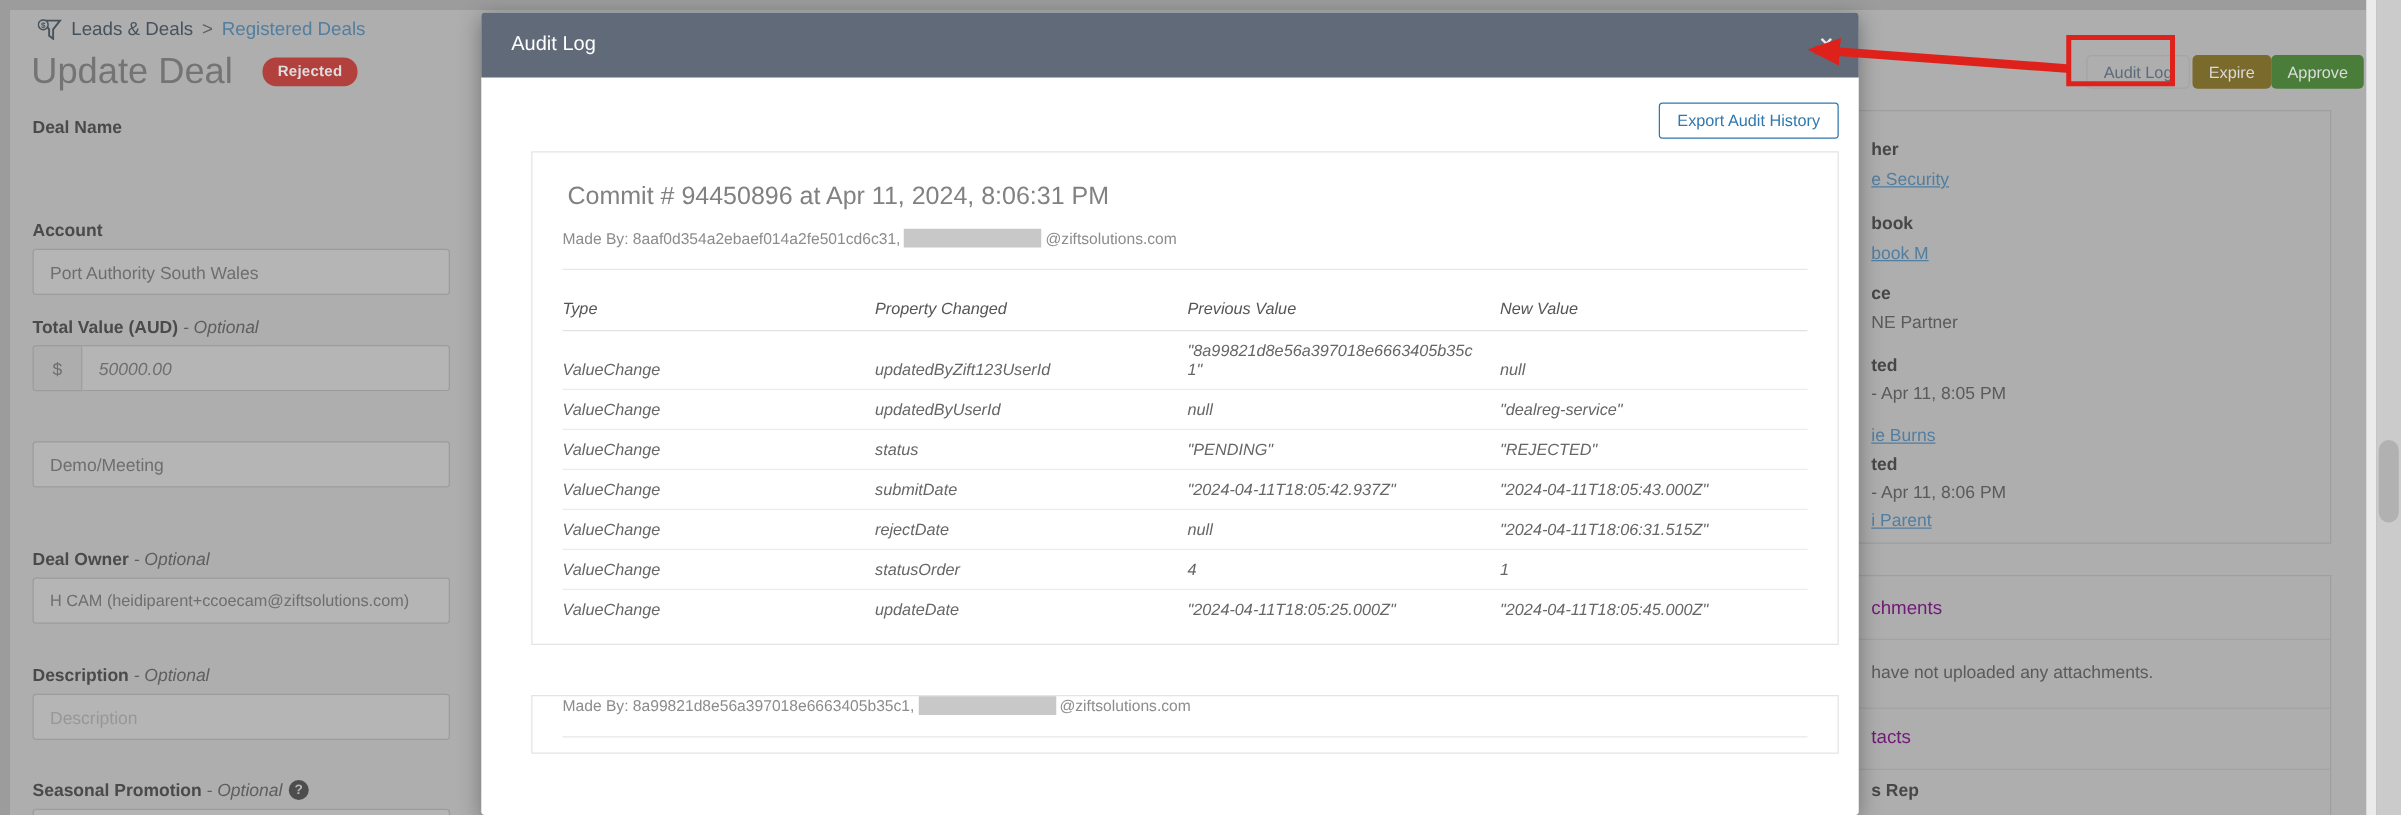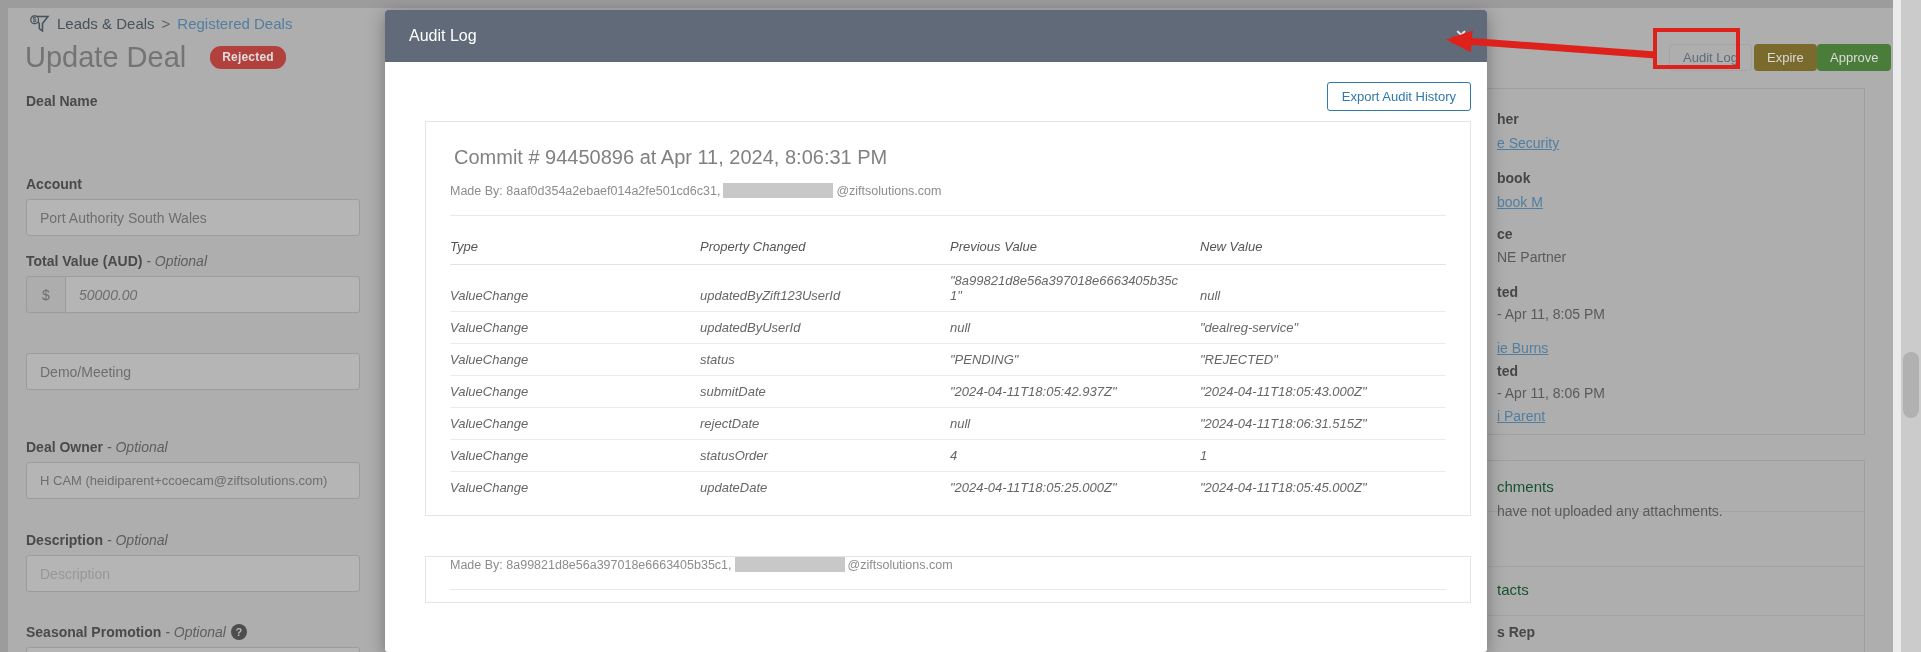--- a/index.html
+++ b/index.html
@@ -44,21 +44,21 @@
 
   
   .side-panel { position:absolute; border:1px solid #9f9f9f; }
   .panel-1 { left:1460px; top:80px; width:397px; height:347px; }
   .panel-2 { left:1460px; top:452px; width:397px; height:200px; border-bottom:none; }
   .panel-div { position:absolute; left:1461px; width:395px; height:1px; background:#a3a3a3; }
   .frag { position:absolute; left:1489px; font-size:14px; white-space:pre; }
   .frag-label { font-weight:bold; color:#474747; }
   .frag-value { color:#5a5a5a; }
   .frag-link { color:#527ea0;text-decoration:underline; }
-  .frag-section { font-size:15px; color:#14532d; }
+  .frag-section { font-size:15px; color:#701a75; }
 
   
   .scroll-sep { position:absolute; right:20px; top:0; width:8px; height:652px; background:#ebebeb; }
   .scroll-track { position:absolute; right:0; top:0; width:20px; height:652px; background:#cbcbcb; }
   .scroll-thumb { position:absolute; right:2px; top:352px; width:16px; height:66px; border-radius:8px; background:#b1b1b1; }
 
   
   .modal { position:absolute; left:385px; top:10px; width:1102px; height:642px; background:#fff;
     border-radius:3px; box-shadow:0 4px 18px rgba(0,0,0,.35); z-index:20; }
   .modal-header { height:52px; background:var(--modal_header,#606a79); border-radius:3px 3px 0 0;
@@ -194,21 +194,21 @@
   <span class="frag frag-link" style="top:186px">book M</span>
   <span class="frag frag-label" style="top:218px">ce</span>
   <span class="frag frag-value" style="top:241px">NE Partner</span>
   <span class="frag frag-label" style="top:276px">ted</span>
   <span class="frag frag-value" style="top:298px">- Apr 11, 8:05 PM</span>
   <span class="frag frag-link" style="top:332px">ie Burns</span>
   <span class="frag frag-label" style="top:355px">ted</span>
   <span class="frag frag-value" style="top:377px">- Apr 11, 8:06 PM</span>
   <span class="frag frag-link" style="top:400px">i Parent</span>
   <span class="frag frag-section" style="top:470px">chments</span>
-  <span class="frag frag-value" style="top:495px">have not uploaded any attachments.</span>
+  <span class="frag frag-value" style="top:521px">have not uploaded any attachments.</span>
   <span class="frag frag-section" style="top:573px">tacts</span>
   <span class="frag frag-label" style="top:616px">s Rep</span>
 </div>
 
 <div class="scroll-sep"></div>
 <div class="scroll-track">
   <div class="scroll-thumb"></div>
 </div>
 
 <div class="modal">

